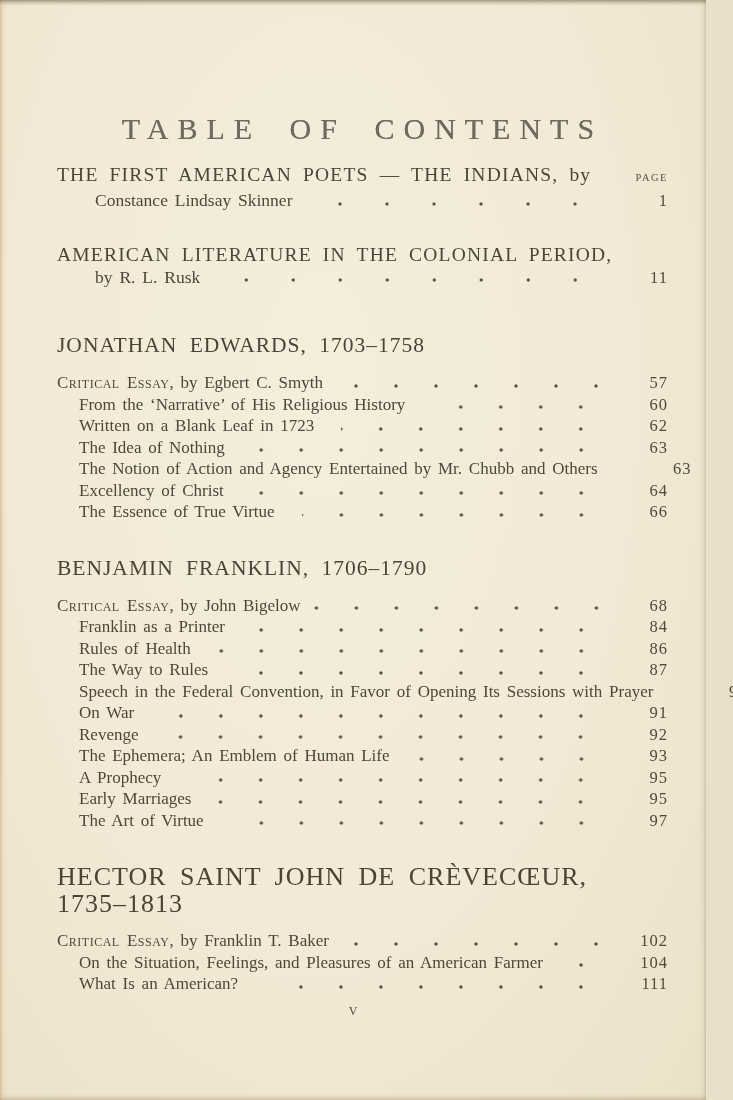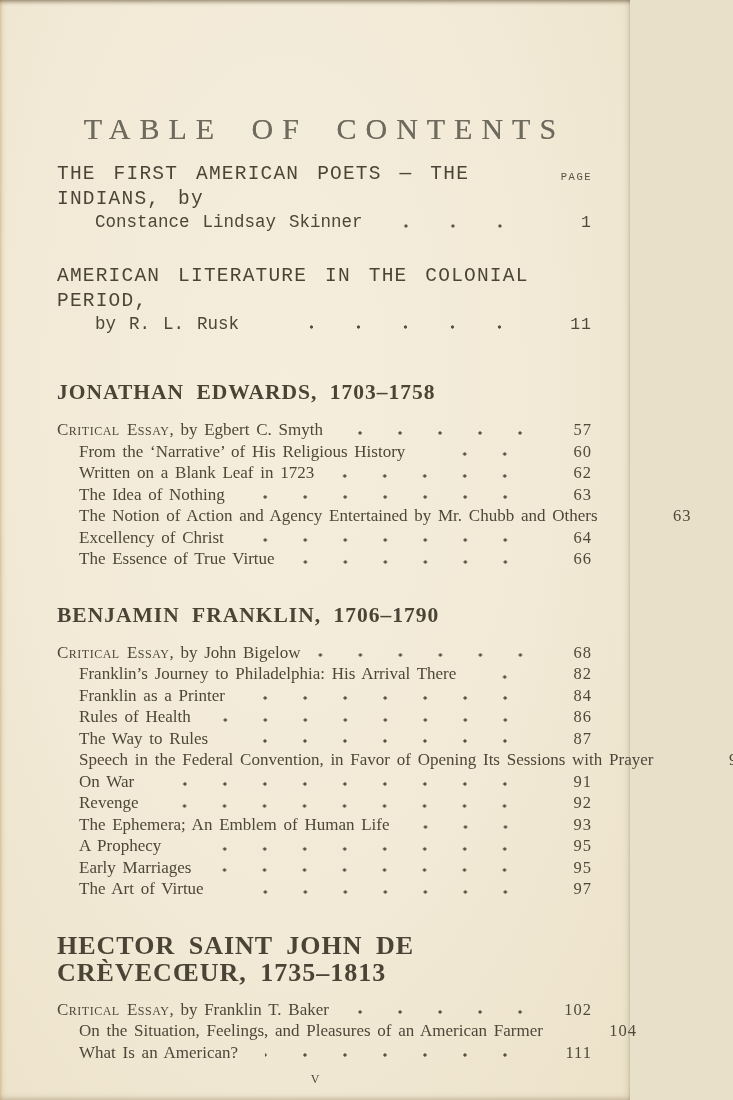--- a/index.html
+++ b/index.html
@@ -2,21 +2,21 @@
 <html><head>
 <meta charset="utf-8">
 <style>
   html,body{margin:0;padding:0;}
   body{
     width:733px;height:1100px;overflow:hidden;
     font-family:"Liberation Serif","DejaVu Serif",serif;
     background:#e9e0ca;
   }
   .page{
-    position:relative;width:630px;height:1100px;box-sizing:border-box;
+    position:relative;width:706px;height:1100px;box-sizing:border-box;
     background:radial-gradient(ellipse at 45% 35%, #f5eedd 0%, #f2e9d6 55%, #ece2c9 100%);
     color:#4e4739;
   }
   .edges{
     position:absolute;inset:0;pointer-events:none;
     box-shadow:
       inset 0 4px 5px -3px rgba(70,58,36,.65),
       inset 3px 0 7px -3px rgba(201,147,66,.45),
       inset -4px 0 9px -5px rgba(120,108,82,.35),
       inset 0 -4px 7px -4px rgba(110,98,74,.40);
@@ -26,21 +26,21 @@
     padding:112px 38px 0 57px;box-sizing:border-box;
   }
   .toc-title{
     text-align:center;
     font-size:30px;line-height:34px;
     letter-spacing:9px;word-spacing:12px;
     color:#6f6a5e;
     text-shadow:0 0 .6px #8a8477;
     margin:0 0 16px 0;font-weight:normal;
   }
-  .sec-titled{margin-bottom:32px;font-family:Liberation Mono, monospace;}
+  .sec-titled{margin-bottom:32px;}
   .sec-titled.first{margin-bottom:30px;}
   .tl1{
     display:flex;align-items:flex-start;justify-content:space-between;
     font-size:19.5px;line-height:25px;letter-spacing:1.2px;word-spacing:5px;
     color:#4c4537;
   }
   .page-label{
     font-size:10.5px;letter-spacing:1.5px;color:#585140;
     margin-top:3px;flex:none;
   }
@@ -61,21 +61,21 @@
     margin:0 8px 0 12px;
   }
   .leader.wide{background-size:47px 6px;}
   .pagenum{
     flex:none;width:40px;text-align:right;
     font-size:16.5px;letter-spacing:1px;color:#50493a;
   }
   .chapter{margin-bottom:32px;}
   .chapter-heading{
     font-size:21.5px;line-height:27px;letter-spacing:1px;word-spacing:6px;
-    color:#4b4436;font-weight:bold;margin:16px 0 13px 0;
+    color:#4b4436;font-weight:normal;margin:16px 0 13px 0;
   }
   .chapter.last{margin-bottom:0;}
   .sc{font-variant:small-caps;letter-spacing:.5px;}
   .folio{
     text-align:center;font-variant:small-caps;
     font-size:17px;color:#4e4739;margin-top:5px;
     padding-right:19px;
   }
 </style>
 </head>
@@ -149,25 +149,20 @@
     </div>
 
     <div class="chapter">
       <h2 class="chapter-heading">BENJAMIN FRANKLIN, 1706–1790</h2>
       <div class="row">
         <span class="txt"><span class="sc">Critical Essay</span><span>, by John Bigelow</span></span>
         <span class="leader"></span>
         <span class="pagenum">68</span>
       </div>
       <div class="row ind">
-        <span class="txt">Franklin’s Journey to Philadelphia: His Arrival There</span>
-        <span class="leader"></span>
-        <span class="pagenum">82</span>
-      </div>
-      <div class="row ind">
         <span class="txt">Franklin as a Printer</span>
         <span class="leader"></span>
         <span class="pagenum">84</span>
       </div>
       <div class="row ind">
         <span class="txt">Rules of Health</span>
         <span class="leader"></span>
         <span class="pagenum">86</span>
       </div>
       <div class="row ind">

